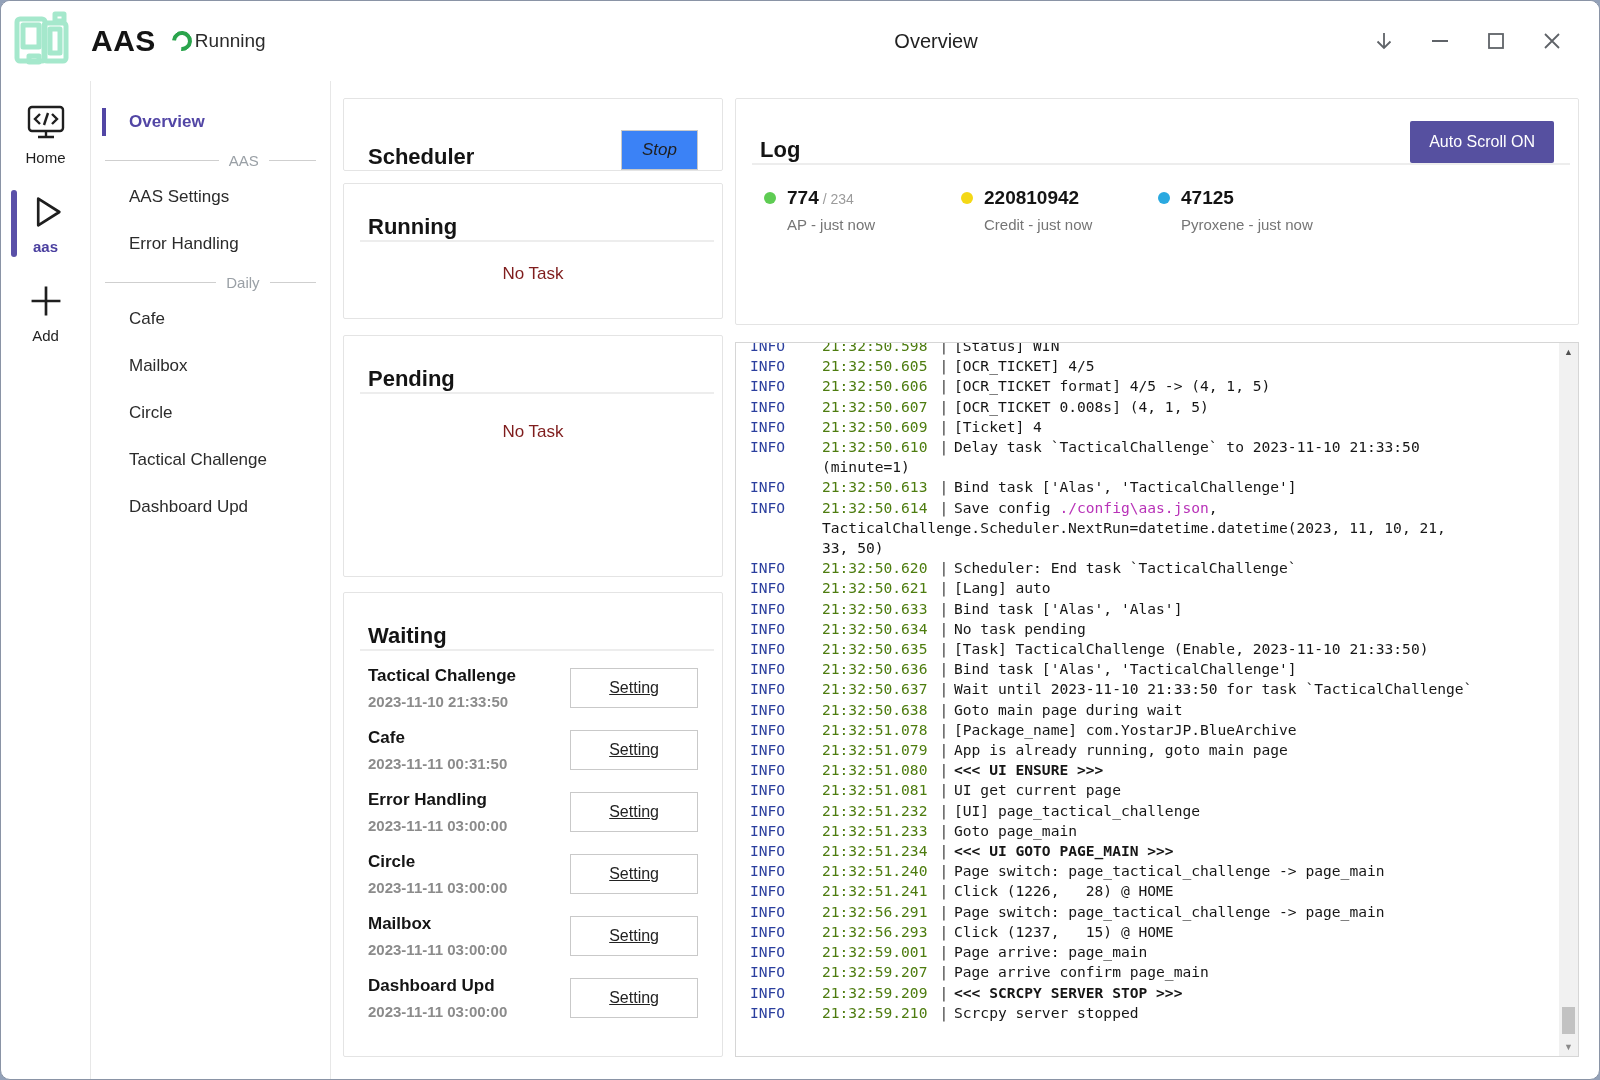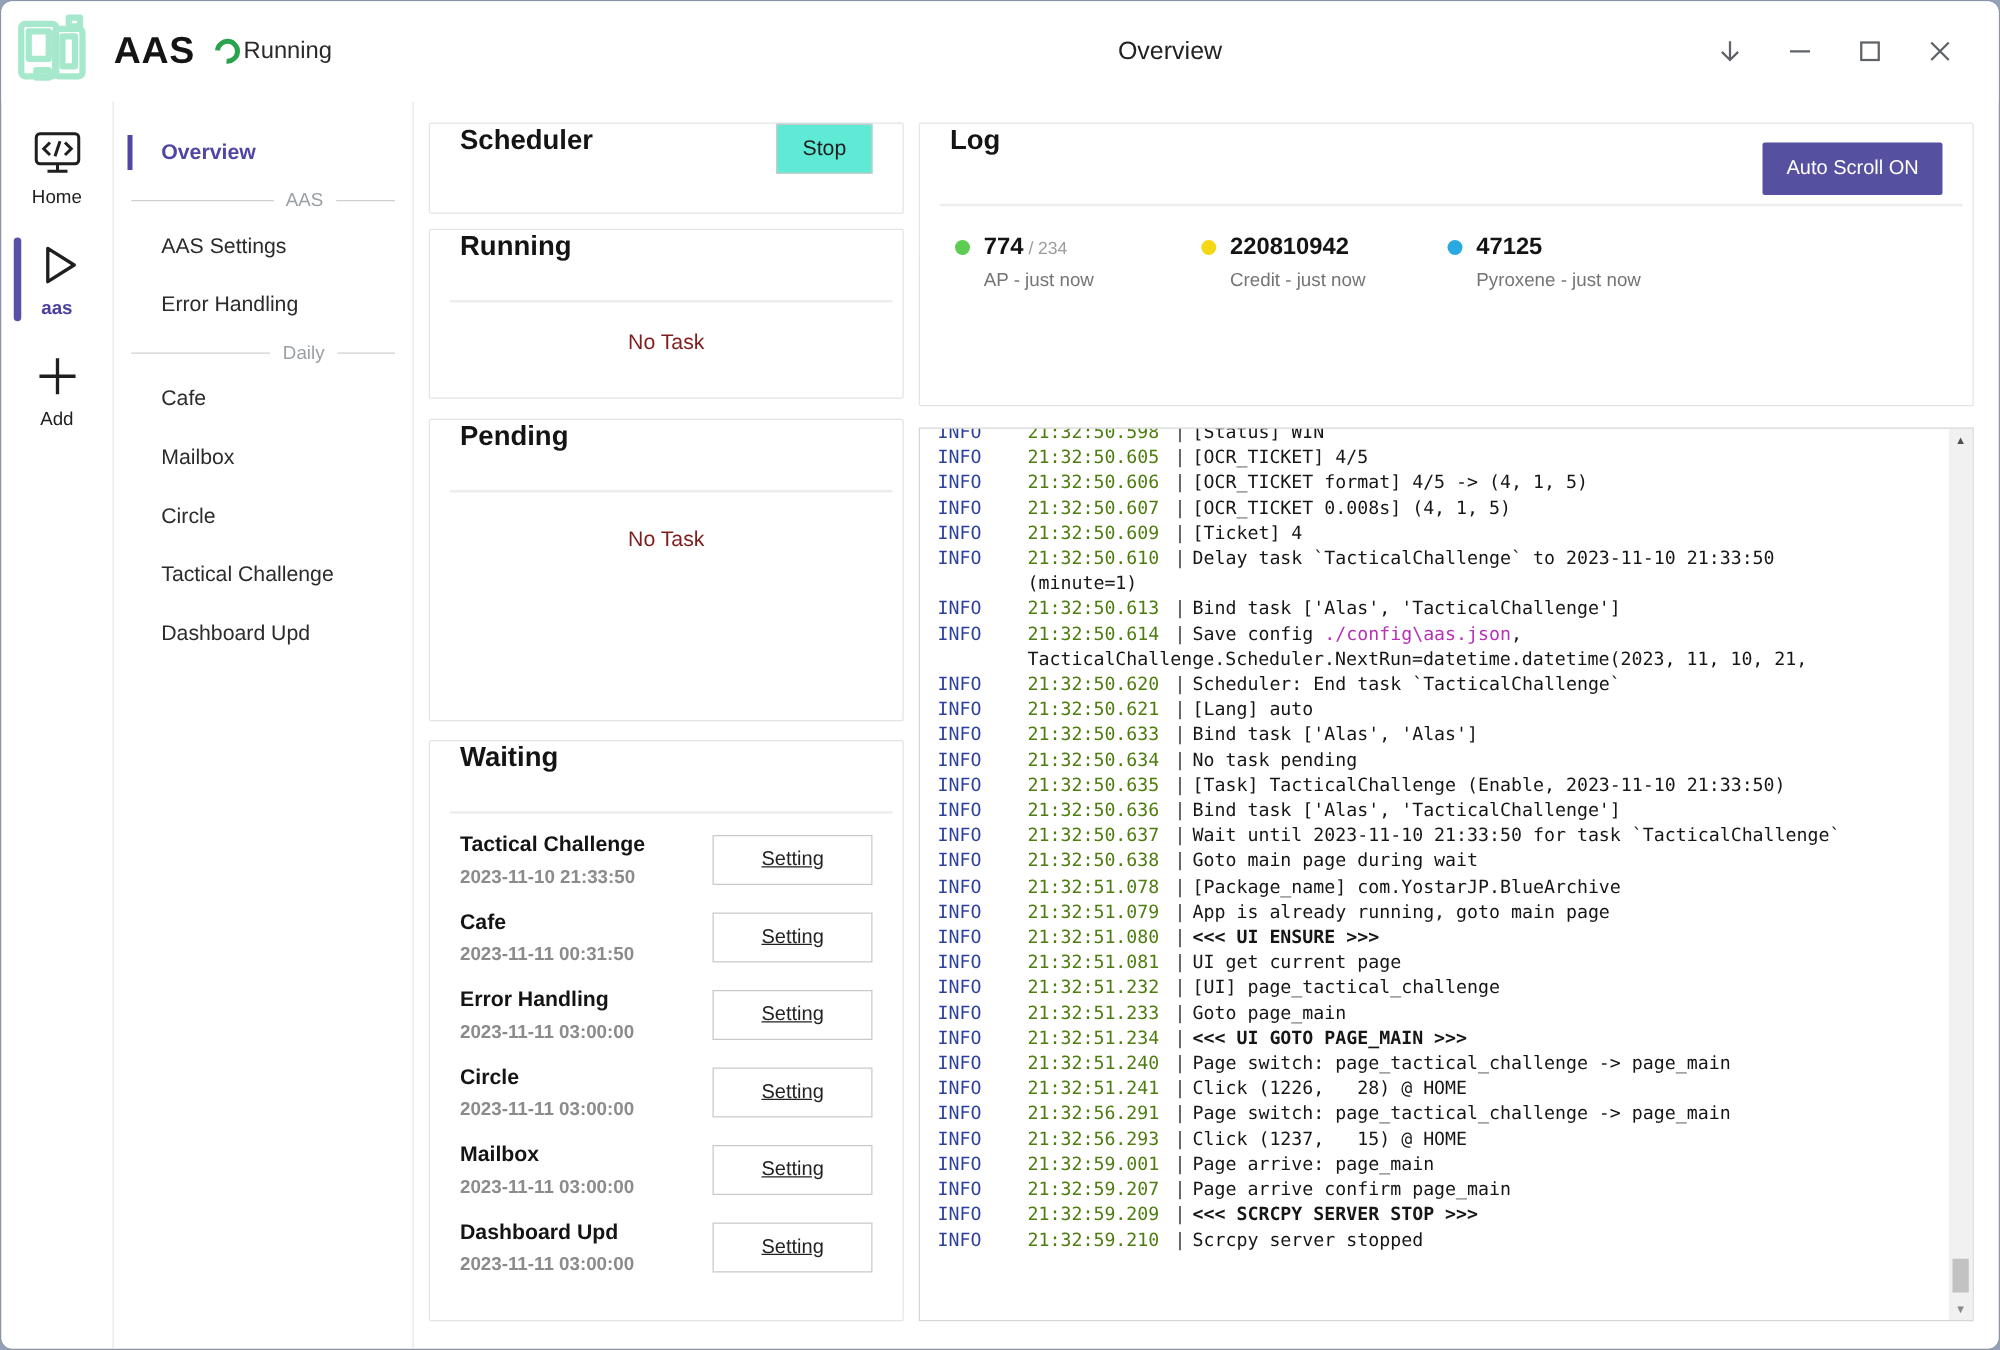--- a/index.html
+++ b/index.html
@@ -38,24 +38,24 @@
   .nav-item.active{color:#5246a5;font-weight:700;}
   .nav-item.active::before{content:"";position:absolute;left:11px;top:5px;bottom:5px;width:4px;background:#5246a5;}
   .nav-item.divider{display:flex;align-items:center;color:#9aa0a6;font-size:15px;padding:2px 14px;margin-bottom:7px;cursor:default;}
   .nav-item.divider::before{content:"";flex:2.4;height:1px;background:#cfcfcf;margin-right:10px;}
   .nav-item.divider::after{content:"";flex:1;height:1px;background:#cfcfcf;margin-left:10px;}
   
   .content{flex:1;display:flex;padding:17px 20px 0 12px;gap:12px;min-width:0;}
   .col-left{width:380px;flex:0 0 380px;display:flex;flex-direction:column;}
   .col-right{flex:1;display:flex;flex-direction:column;min-width:0;}
   .card{border:1px solid #e4e4e4;background:#fff;border-radius:2px;}
-  .card-header{display:flex;align-items:flex-start;justify-content:space-between;height:64px;padding:0 24px;}
+  .card-header{display:flex;align-items:flex-end;justify-content:space-between;height:64px;padding:0 24px;}
   .card-title{font-size:22px;font-weight:700;color:#141414;}
   .card-rule{height:2px;background:#ededed;margin:0 8px 0 16px;}
-  .btn-outline{background:#5eead4;border:1px solid #c9c9c9;color:#1f1f1f;font-size:17px;padding:9px 20px;cursor:pointer;font-family:inherit;}
+  .btn-outline{background:#3b82f6;border:1px solid #c9c9c9;color:#1f1f1f;font-size:17px;padding:9px 20px;cursor:pointer;font-family:inherit;font-style:italic;}
   
   .card-scheduler{height:73px;}
   .card-scheduler .card-header{height:71px;}
   
   .card-running{margin-top:12px;}
   .card-running .card-header,.card-pending .card-header,.card-waiting .card-header{height:56px;}
   .empty-body{color:#7f1d1d;font-size:17px;text-align:center;}
   .card-running .empty-body{height:76px;padding-top:22px;}
   .card-pending{margin-top:16px;}
   .card-pending .empty-body{height:182px;padding-top:28px;}
@@ -300,20 +300,21 @@
           <div class="log-line"><span class="l-level">INFO</span><span class="l-time">21:32:50.598</span><span class="l-pipe">|</span><span class="l-msg"><span>[Status] WIN</span><span class="l-hl"></span><span></span></span></div>
               <div class="log-line"><span class="l-level">INFO</span><span class="l-time">21:32:50.605</span><span class="l-pipe">|</span><span class="l-msg"><span>[OCR_TICKET] 4/5</span><span class="l-hl"></span><span></span></span></div>
               <div class="log-line"><span class="l-level">INFO</span><span class="l-time">21:32:50.606</span><span class="l-pipe">|</span><span class="l-msg"><span>[OCR_TICKET format] 4/5 -&gt; (4, 1, 5)</span><span class="l-hl"></span><span></span></span></div>
               <div class="log-line"><span class="l-level">INFO</span><span class="l-time">21:32:50.607</span><span class="l-pipe">|</span><span class="l-msg"><span>[OCR_TICKET 0.008s] (4, 1, 5)</span><span class="l-hl"></span><span></span></span></div>
               <div class="log-line"><span class="l-level">INFO</span><span class="l-time">21:32:50.609</span><span class="l-pipe">|</span><span class="l-msg"><span>[Ticket] 4</span><span class="l-hl"></span><span></span></span></div>
               <div class="log-line"><span class="l-level">INFO</span><span class="l-time">21:32:50.610</span><span class="l-pipe">|</span><span class="l-msg"><span>Delay task `TacticalChallenge` to 2023-11-10 21:33:50</span><span class="l-hl"></span><span></span></span></div>
               <div class="log-line cont"><span class="l-level"></span><span class="l-msg"><span>(minute=1)</span><span class="l-hl"></span><span></span></span></div>
               <div class="log-line"><span class="l-level">INFO</span><span class="l-time">21:32:50.613</span><span class="l-pipe">|</span><span class="l-msg"><span>Bind task ['Alas', 'TacticalChallenge']</span><span class="l-hl"></span><span></span></span></div>
               <div class="log-line"><span class="l-level">INFO</span><span class="l-time">21:32:50.614</span><span class="l-pipe">|</span><span class="l-msg"><span>Save config </span><span class="l-hl">./config\aas.json</span><span>,</span></span></div>
               <div class="log-line cont"><span class="l-level"></span><span class="l-msg"><span>TacticalChallenge.Scheduler.NextRun=datetime.datetime(2023, 11, 10, 21,</span><span class="l-hl"></span><span></span></span></div>
+              <div class="log-line cont"><span class="l-level"></span><span class="l-msg"><span>33, 50)</span><span class="l-hl"></span><span></span></span></div>
               <div class="log-line"><span class="l-level">INFO</span><span class="l-time">21:32:50.620</span><span class="l-pipe">|</span><span class="l-msg"><span>Scheduler: End task `TacticalChallenge`</span><span class="l-hl"></span><span></span></span></div>
               <div class="log-line"><span class="l-level">INFO</span><span class="l-time">21:32:50.621</span><span class="l-pipe">|</span><span class="l-msg"><span>[Lang] auto</span><span class="l-hl"></span><span></span></span></div>
               <div class="log-line"><span class="l-level">INFO</span><span class="l-time">21:32:50.633</span><span class="l-pipe">|</span><span class="l-msg"><span>Bind task ['Alas', 'Alas']</span><span class="l-hl"></span><span></span></span></div>
               <div class="log-line"><span class="l-level">INFO</span><span class="l-time">21:32:50.634</span><span class="l-pipe">|</span><span class="l-msg"><span>No task pending</span><span class="l-hl"></span><span></span></span></div>
               <div class="log-line"><span class="l-level">INFO</span><span class="l-time">21:32:50.635</span><span class="l-pipe">|</span><span class="l-msg"><span>[Task] TacticalChallenge (Enable, 2023-11-10 21:33:50)</span><span class="l-hl"></span><span></span></span></div>
               <div class="log-line"><span class="l-level">INFO</span><span class="l-time">21:32:50.636</span><span class="l-pipe">|</span><span class="l-msg"><span>Bind task ['Alas', 'TacticalChallenge']</span><span class="l-hl"></span><span></span></span></div>
               <div class="log-line"><span class="l-level">INFO</span><span class="l-time">21:32:50.637</span><span class="l-pipe">|</span><span class="l-msg"><span>Wait until 2023-11-10 21:33:50 for task `TacticalChallenge`</span><span class="l-hl"></span><span></span></span></div>
               <div class="log-line"><span class="l-level">INFO</span><span class="l-time">21:32:50.638</span><span class="l-pipe">|</span><span class="l-msg"><span>Goto main page during wait</span><span class="l-hl"></span><span></span></span></div>
               <div class="log-line"><span class="l-level">INFO</span><span class="l-time">21:32:51.078</span><span class="l-pipe">|</span><span class="l-msg"><span>[Package_name] com.YostarJP.BlueArchive</span><span class="l-hl"></span><span></span></span></div>
               <div class="log-line"><span class="l-level">INFO</span><span class="l-time">21:32:51.079</span><span class="l-pipe">|</span><span class="l-msg"><span>App is already running, goto main page</span><span class="l-hl"></span><span></span></span></div>

